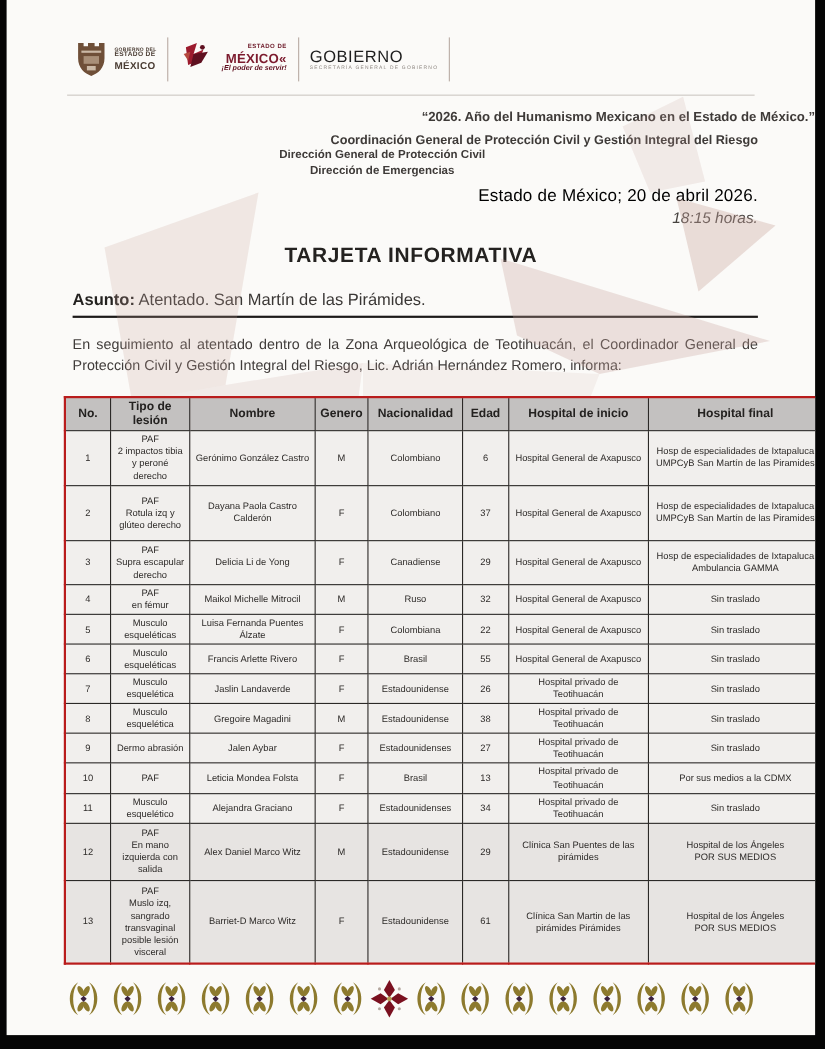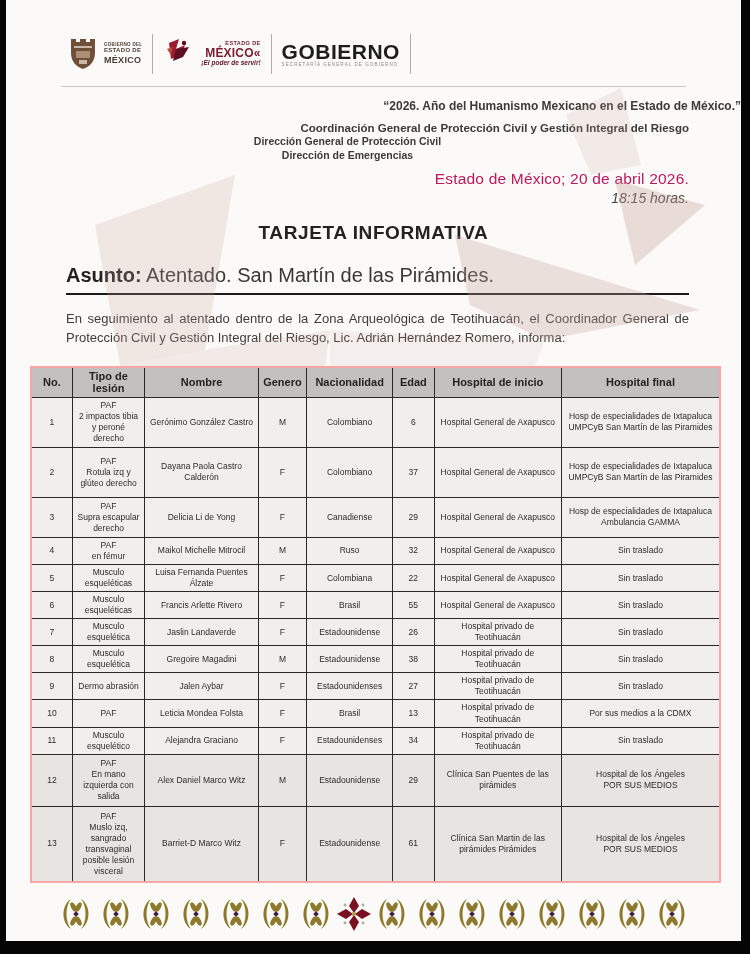--- a/index.html
+++ b/index.html
@@ -18,58 +18,58 @@
   .logo-sep { width:1px; height:40px; background:#b9aba4; }
   .logo-item { display:flex; align-items:center; gap:6px; }
   .escudo-text { font-size:6px; font-weight:bold; color:#4a3c33; line-height:1.25; letter-spacing:.3px; }
   .escudo-text .l1 { font-size:4.5px; }
   .escudo-text .l3 { font-size:9px; }
   .edomex-text { line-height:1.05;text-align:right; }
   .edomex-text .small { font-size:5.5px; font-weight:bold; color:#6d1a29; letter-spacing:.4px; }
   .edomex-text .big { font-size:12px; font-weight:800; color:#7c1b2e; letter-spacing:.2px; }
   .edomex-text .tag { font-size:6.5px; font-style:italic; font-weight:bold; color:#5f1020; }
   .gob-text { line-height:1; }
-  .gob-title { font-size:21px; font-weight:700; color:#1d1d1d; letter-spacing:.5px; }
+  .gob-title { font-size:15px; font-weight:400; color:#1d1d1d; letter-spacing:.5px; }
   .gob-sub { font-size:4.5px; color:#8d8680; letter-spacing:1.1px; margin-top:1px; }
   .pc-text { line-height:1.2; }
   .pc-text .l1, .pc-text .l2 { font-size:7.5px; font-weight:800; color:#6e1426; letter-spacing:.2px; }
   .pc-text .l3 { font-size:5px; color:#a08b86; letter-spacing:.4px; }
 
   .logo-rule { border:none; border-top:1px solid #ccc7c2; margin:8px 55px 0 55px; }
 
   
   .motto { margin-top:12px; text-align:right; font-size:12px; font-weight:bold; color:#3e3a38; }
   .dept-block { margin:8px 52px 0 0; text-align:right; color:#3e3a38; line-height:1.25; }
   .dept1 { font-size:11.5px; font-weight:bold; }
   .dept2, .dept3 { font-size:10.5px; font-weight:bold;text-align:center; }
   .dept4 { font-size:8px; font-weight:bold; }
-  .dateline { margin:8px 52px 0 0; text-align:right; font-size:15.5px; color:#be185d; letter-spacing:.2px; }
+  .dateline { margin:8px 52px 0 0; text-align:right; font-size:15.5px; color:#000000; letter-spacing:.2px; }
   .timeline { margin:2px 52px 0 0; text-align:right; font-size:14px; font-style:italic; color:#474340; }
 
   .doc-title { margin-top:16px; text-align:center; font-size:19px; font-weight:800; letter-spacing:.6px; color:#242220; }
 
-  .subject { margin:20px 52px 0 60px; font-size:20px; color:#3a3735; }
+  .subject { margin:20px 52px 0 60px; font-size:15px; color:#3a3735; }
   .subject .lbl { font-weight:800; color:#242220; }
   .subject-rule { border:none; border-top:2px solid #1c1a19; margin:6px 52px 0 60px; }
 
   .intro { margin:14px 52px 0 60px; font-size:13px; line-height:1.5; text-align:justify; color:#403c3a; }
 
   
   .tbl-wrap { margin:18px 20px 0 24px; position:relative; }
   table.casualties { width:100%; border-collapse:collapse; table-layout:fixed; }
   table.casualties th {
     background:#c3c1c0; border:1.5px solid #2b2927; font-size:11px; font-weight:bold;
     color:#242220; padding:2px 2px; line-height:1.15;
   }
   table.casualties td {
     border:1.5px solid #2b2927; background:#f1efed; font-size:8.5px; color:#2e2b29;
     text-align:center; vertical-align:middle; padding:2px 3px; line-height:1.3;
     white-space:pre-line; word-wrap:break-word;
   }
-  table.casualties { border:2px solid #fca5a5; }
+  table.casualties { border:2px solid #b91c1c;margin-left:28px; }
   tbody tr:nth-child(1) { height:50px; }
   tbody tr:nth-child(2) { height:50px; }
   tbody tr:nth-child(3) { height:40px; }
   tbody tr:nth-child(n+4):nth-child(-n+11) { height:24px; }
   tbody tr:nth-child(12) { height:52px; }
   tbody tr:nth-child(13) { height:76px; }
   tbody tr:nth-child(n+12) td { background:#e7e4e2; }
 
   
   .ornament { margin-top:12px; display:flex; justify-content:center; align-items:center; height:38px; }

